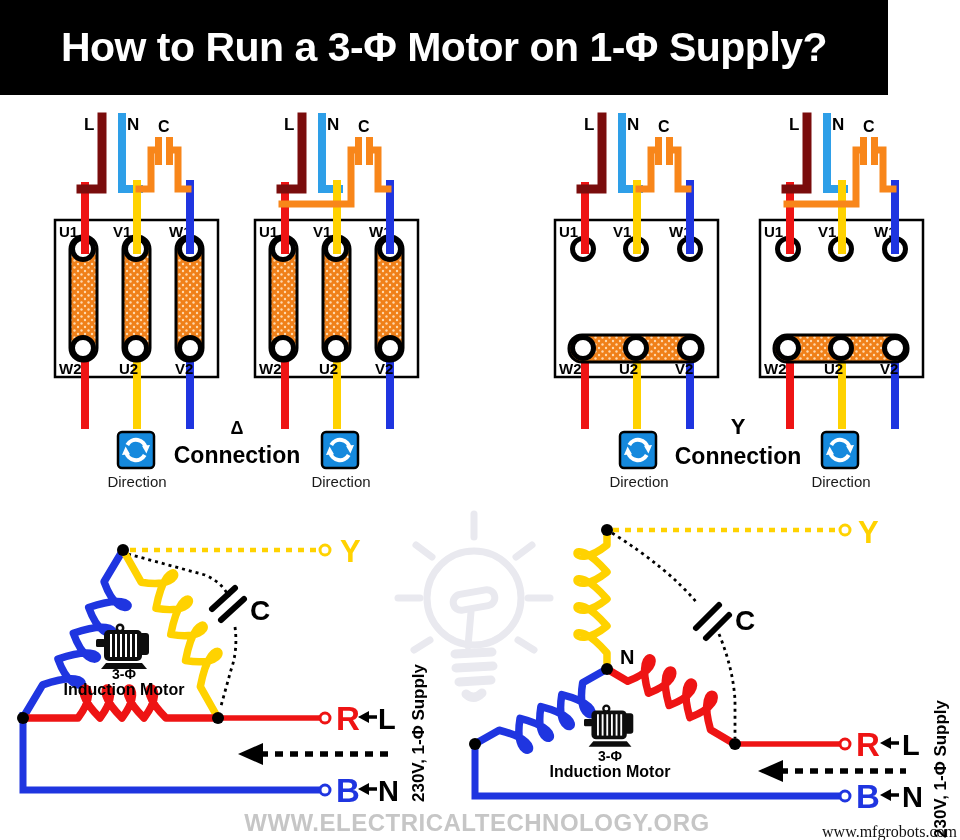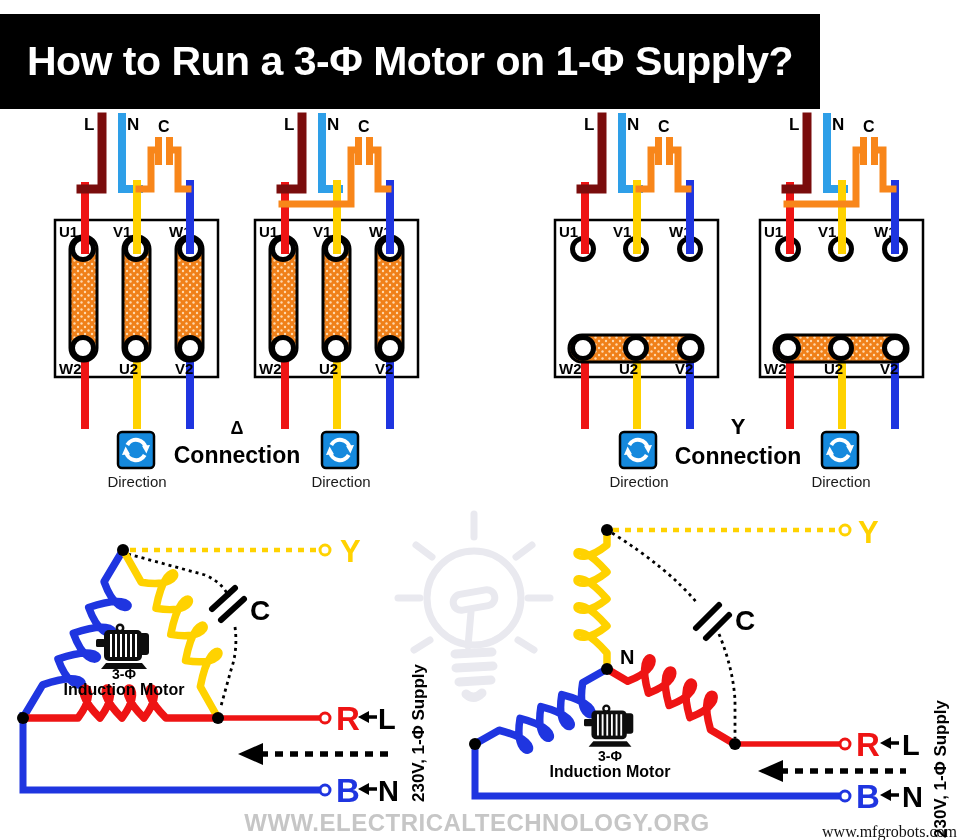--- a/index.html
+++ b/index.html
@@ -1,17 +1,17 @@
 <!DOCTYPE html>
 <html><head>
 <meta charset="utf-8">
 <style>
   html,body{margin:0;padding:0;background:#fff;width:960px;height:840px;overflow:hidden;}
   .page{position:relative;width:960px;height:840px;font-family:"Liberation Sans",sans-serif;}
-  header.banner{position:absolute;top:14px;left:0;width:820px;height:95px;background:#000;
+  header.banner{position:absolute;top:0;left:0;width:888px;height:95px;background:#000;
     display:flex;align-items:center;justify-content:center;z-index:2;}
   header.banner h1{margin:0;color:#fff;font-size:41px;font-weight:bold;letter-spacing:-0.5px;
     font-family:"Liberation Sans",sans-serif;}
   svg.scene{position:absolute;top:0;left:0;z-index:1;}
   svg text{font-family:"Liberation Sans",sans-serif;}
   .serif{font-family:"Liberation Serif",serif;}
 </style>
 </head>
 <body>
 

